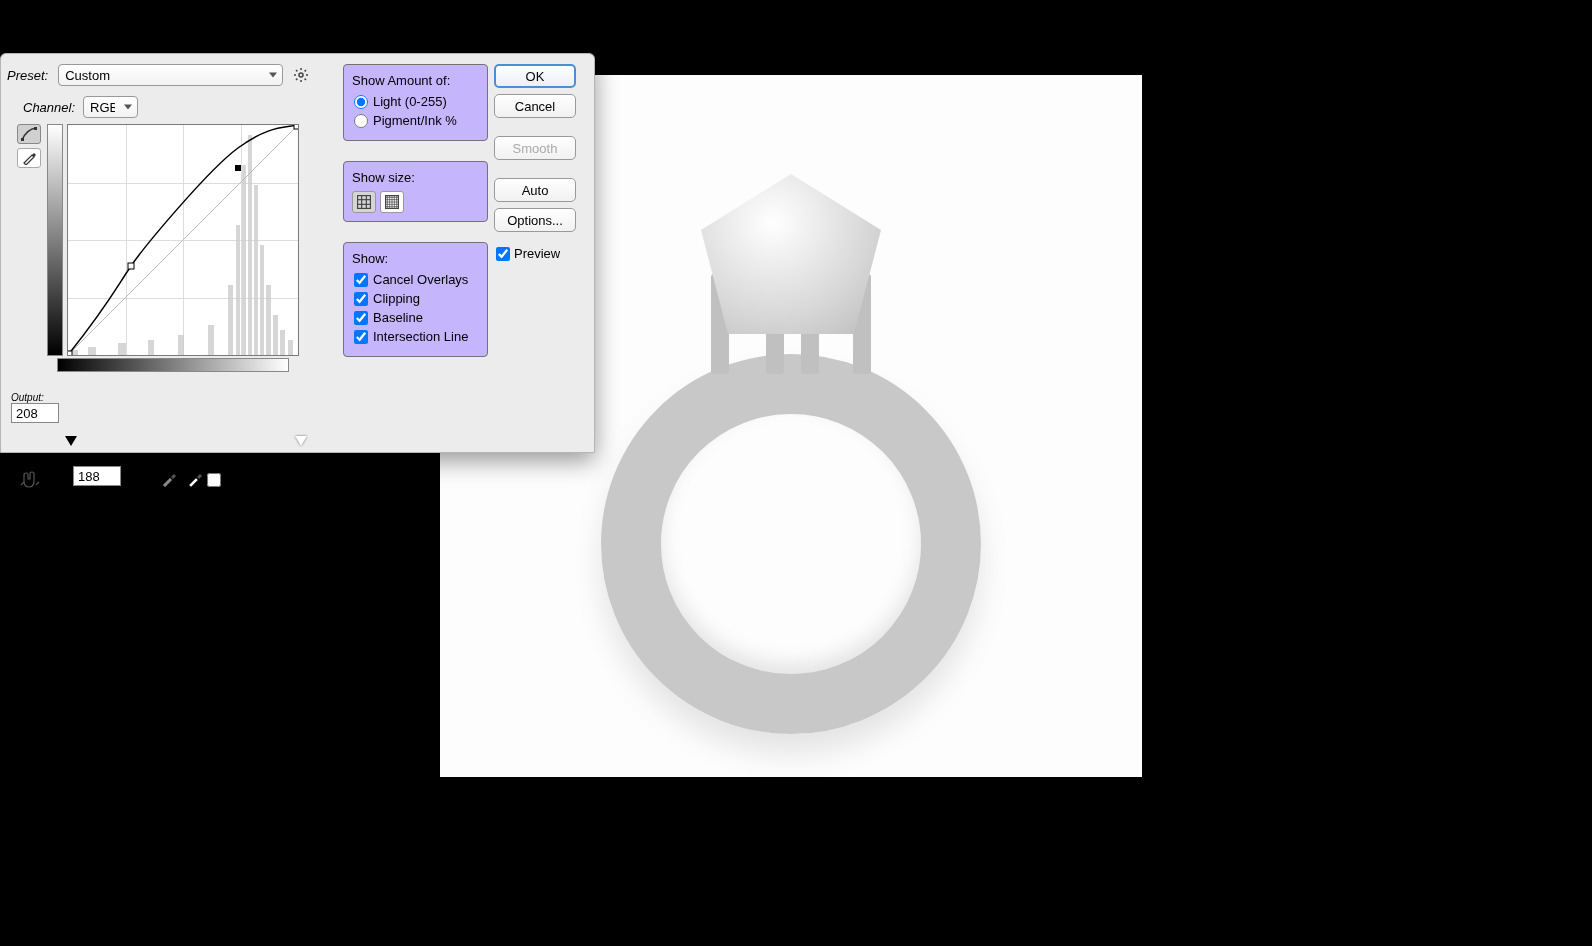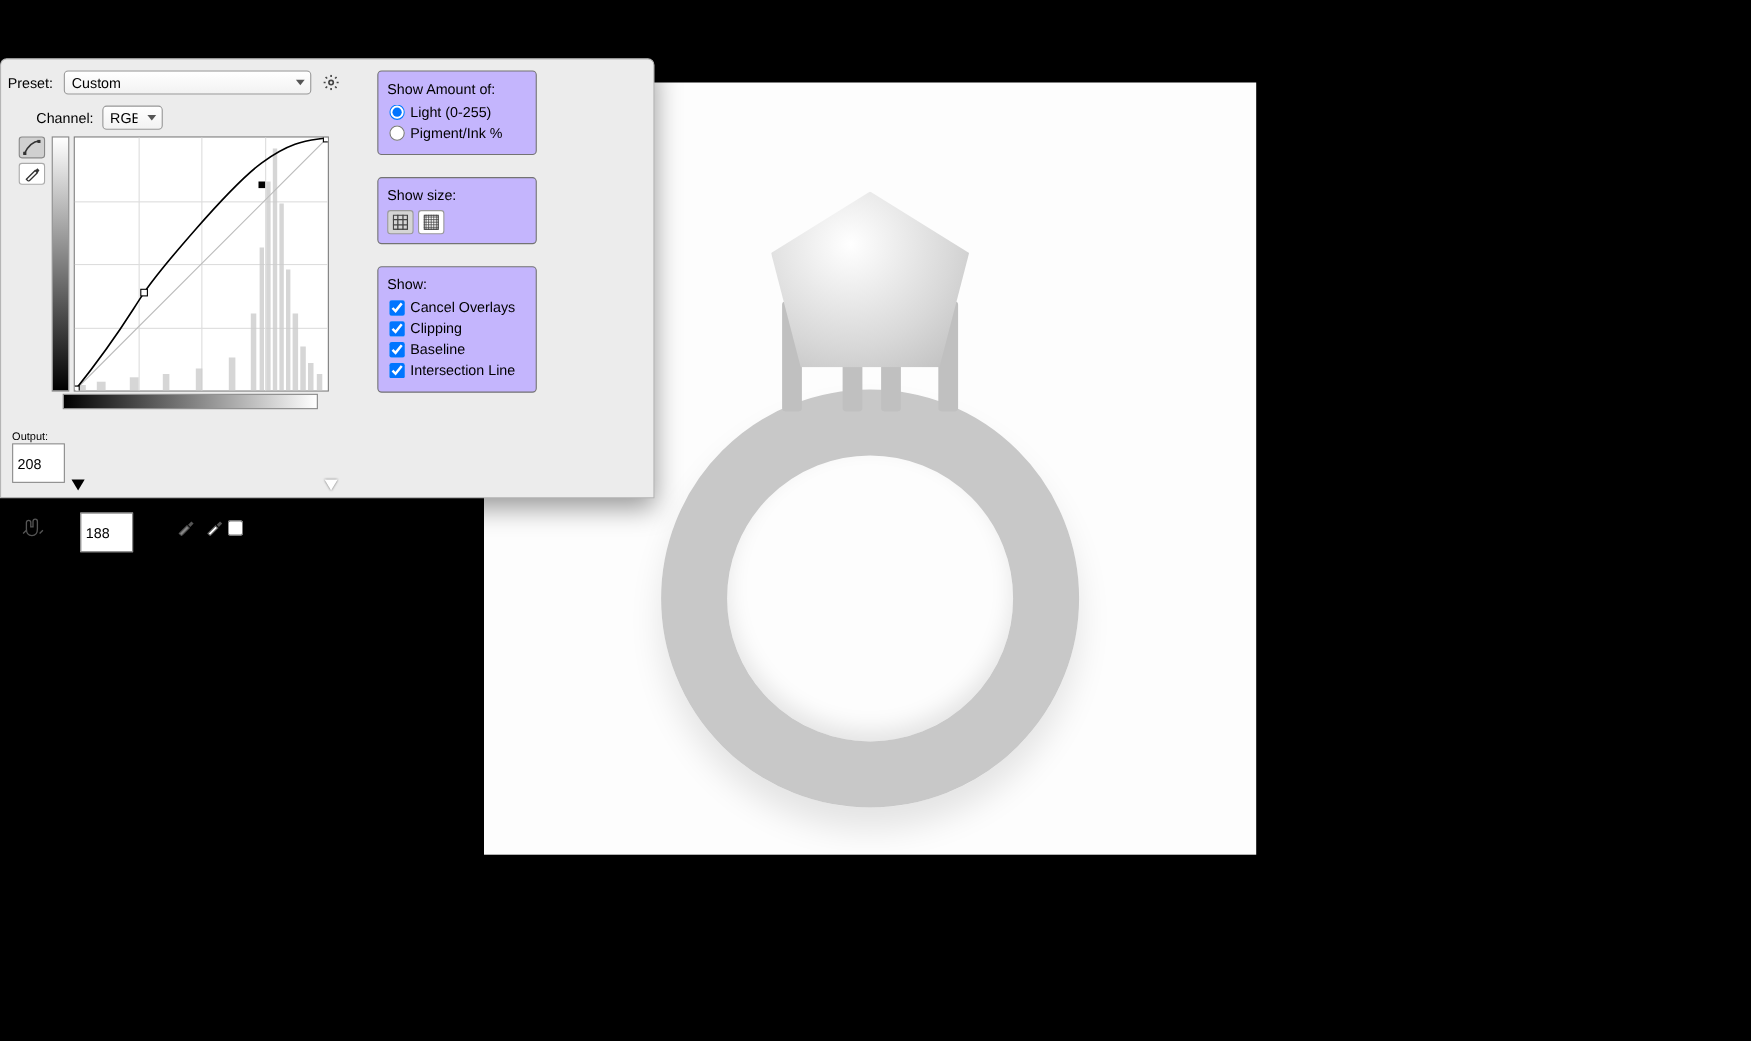--- a/index.html
+++ b/index.html
@@ -83,21 +83,21 @@
       border-radius: 6px 6px 0 0;
     }
     .dialog-body {
       padding: 10px 10px 10px 6px;
       display: flex;
       gap: 6px;
     }
     .col-left { width: 330px; }
     .col-mid { width: 145px; }
     .col-right { width: 88px; display:flex; flex-direction:column; gap:6px; align-items:stretch; }
-    .lbl { font-size: 13px; color:#000; margin-right:4px; }
+    .lbl { font-size: 13px; color:#000; margin-right:4px;font-style:italic; }
 
     .select {
       -webkit-appearance: none;
       border: 1px solid #999;
       border-radius: 4px;
       background: linear-gradient(#fff,#f2f2f2);
       font-size: 13px;
       padding: 2px 22px 2px 6px;
       height: 22px;
       position: relative;
@@ -121,21 +121,21 @@
       border: 1px solid #999;
       border-radius:4px;
       background: linear-gradient(#fff,#f0f0f0);
       display:inline-flex; align-items:center; justify-content:center;
       cursor:pointer;
       font-size:11px;
     }
     .gear-btn { border:none; background:none; width:24px;}
 
     .preset-row { display:flex; align-items:center; gap:6px; margin-bottom:10px;}
-    .channel-row { display:flex; align-items:center; gap:4px; margin-left:26px; margin-bottom:6px;}
+    .channel-row { display:flex; align-items:center; gap:4px; margin-left:16px; margin-bottom:6px;}
 
     .curve-area { display:flex; gap:4px; margin-left:10px; }
     .curve-tools { display:flex; flex-direction:column; gap:4px; width:26px;}
     .tool-btn {
       width:24px; height:20px; border:1px solid #aaa; background:#fff; border-radius:3px;
       display:flex;align-items:center;justify-content:center; cursor:pointer;
     }
     .tool-btn.active{ background:#d0d0d0; border-color:#888;}
 
     .curve-graph {
@@ -161,21 +161,21 @@
     .grid-v { width:1px; height:100%; top:0; }
     .grid-h { height:1px; width:100%; left:0; }
     .diag { position:absolute; left:0; top:0; width:100%; height:100%; }
 
     .histogram {
       position:absolute; left:0; bottom:0; width:100%; height:100%;
     }
 
     .output-block { position:absolute; left:10px; top:338px; font-size:12px;}
     .output-block .lbl{display:block; font-size:10px;}
-    .num-input { width:48px; height:36px; border:1px solid #888; padding:1px 4px; font-size:13px; background:#fff;}
+    .num-input { width:48px; height:20px; border:1px solid #888; padding:1px 4px; font-size:13px; background:#fff;}
     
     .input-block { position:absolute; left:72px; top:398px; font-size:12px;}
     .input-block .lbl{display:block; font-size:12px;}
 
     .slider-track { position:absolute; left:68px; top:382px; width:234px; height:14px;}
     .slider-thumb { position:absolute; width:0;height:0; border-left:6px solid transparent; border-right:6px solid transparent; border-top:10px solid #000;}
     .slider-thumb.white{ border-top-color:#fff; filter:drop-shadow(0 0 1px #666);}
 
     .eyedroppers { position:absolute; left:132px; top:415px; display:flex; gap:6px;}
     .eye-btn { width:20px; height:20px; display:flex; align-items:center; justify-content:center; cursor:pointer;}
@@ -398,20 +398,33 @@
           <input type="checkbox" checked="" style="">
           <span>Baseline</span>
         </label>
         <label class="check-row">
           <input type="checkbox" checked="" style="">
           <span>Intersection Line</span>
         </label>
       </div>
     </div>
 
+    <div class="col-right">
+      <button class="btn default">OK</button>
+      <button class="btn">Cancel</button>
+      <div style="height:6px"></div>
+      <button class="btn" disabled="">Smooth</button>
+      <div style="height:6px"></div>
+      <button class="btn">Auto</button>
+      <button class="btn">Options...</button>
+      <label class="preview-row">
+        <input type="checkbox" checked="" style="">
+        <span>Preview</span>
+      </label>
+    </div>
   </div>
 
   <div class="output-block">
     <span class="lbl">Output:</span>
     <input class="num-input" value="208" style="">
   </div>
 
   <div class="slider-track">
     <div class="slider-thumb" style="left:-4px"></div>
     <div class="slider-thumb white" style="right:-4px"></div>

